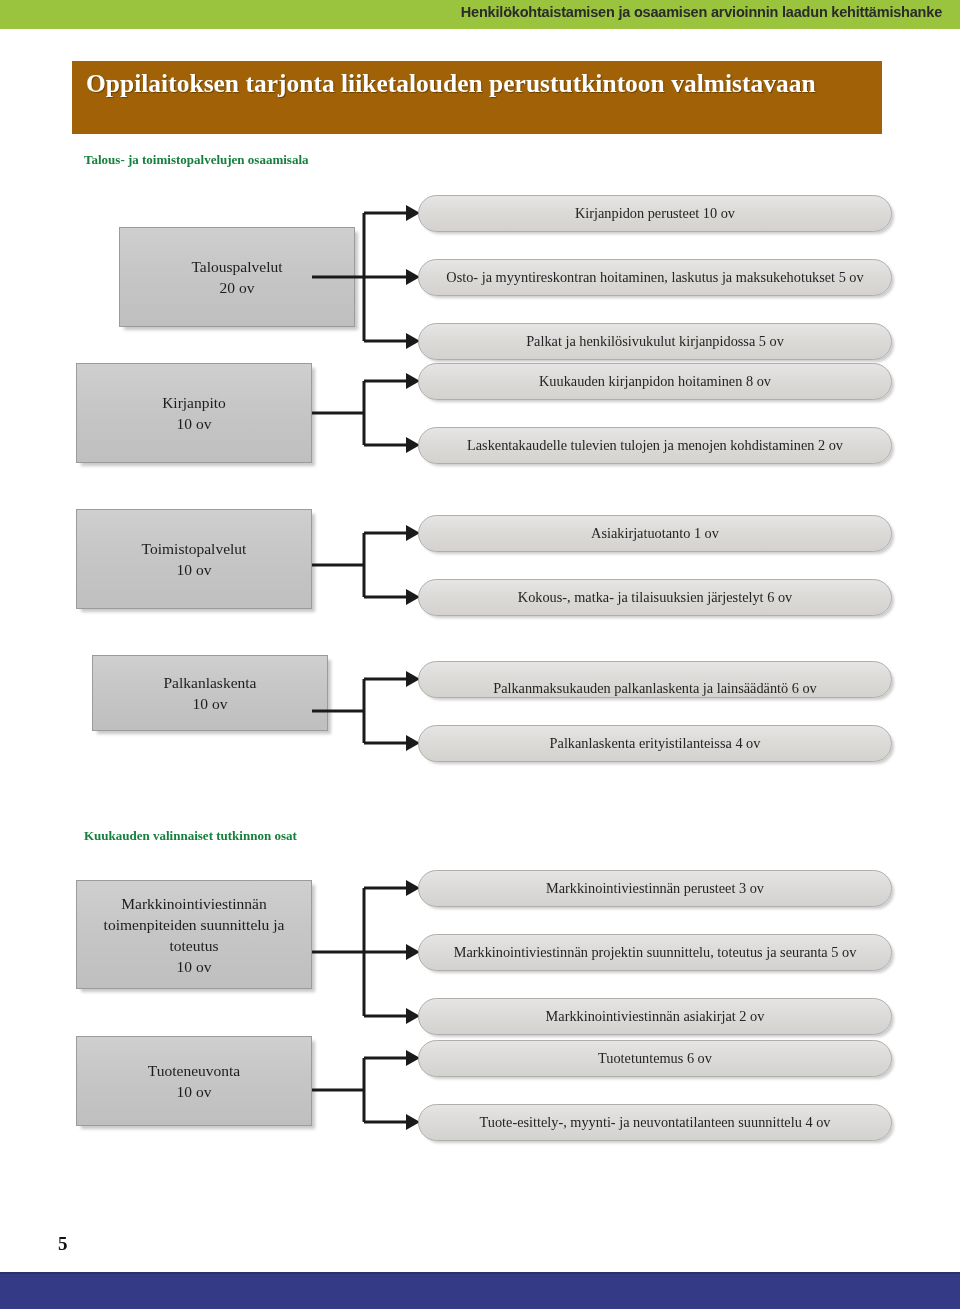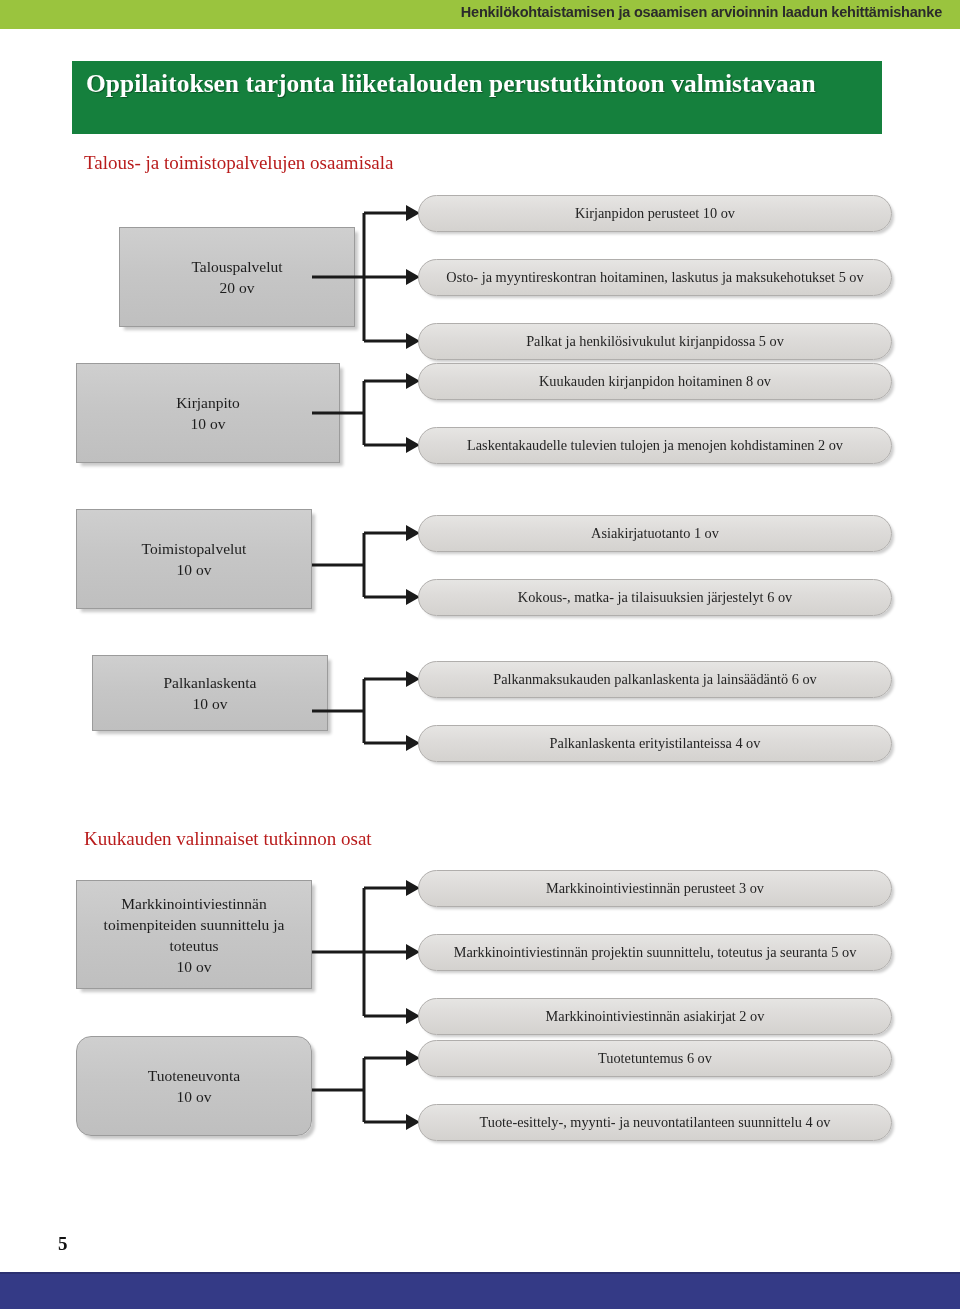--- a/index.html
+++ b/index.html
@@ -35,41 +35,41 @@
     white-space: nowrap;
   }
 
   
   .title-box {
     position: absolute;
     left: 72px;
     top: 61px;
     width: 810px;
     height: 73px;
-    background: #15803d;
+    background: #a16207;
     box-sizing: border-box;
     padding: 6px 14px 0 14px;
   }
   .title-box .line {
     color: #ffffff;
     font-family: "Liberation Serif", "DejaVu Serif", serif;
     font-weight: bold;
     font-size: 25.5px;
     line-height: 34px;
     white-space: nowrap;
     text-shadow: 1px 1px 1px rgba(0,0,0,0.35);
   }
 
   
   .sec-head {
     position: absolute;
     font-family: "Liberation Serif", "DejaVu Serif", serif;
-    font-weight: normal;
-    font-size: 19px;
-    color: #b91c1c;
+    font-weight: bold;
+    font-size: 13px;
+    color: #15803d;
     white-space: nowrap;
   }
   #osaamisala-heading { left: 84px; top: 152px; }
   #valinnaiset-heading { left: 84px; top: 828px; }
 
   
   .group { position: absolute; left: 0; }
 
   .parent-box {
     position: absolute;
@@ -171,21 +171,21 @@
   </div>
   <div class="pill" style="top:259px;">
     <span class="pill-label">Osto- ja myyntireskontran hoitaminen, laskutus ja maksukehotukset 5 ov</span>
   </div>
   <div class="pill" style="top:323px;">
     <span class="pill-label">Palkat ja henkilösivukulut kirjanpidossa 5 ov</span>
   </div>
 </div>
 
 <div class="group">
-  <div class="parent-box" style="top:363px;width:264px;height:100px;">
+  <div class="parent-box" style="top:363px;width:236px;height:100px;">
     <div class="parent-label">
       <span>Kirjanpito</span><br><span>10 ov</span>
     </div>
   </div>
   <svg class="connector" style="left:312px;top:363px;" width="110" height="105">
     <path d="M0,50 L52,50" stroke="#1a1a1a" stroke-width="3" fill="none"></path>
     <path d="M52,18 L52,82" stroke="#1a1a1a" stroke-width="3" fill="none"></path>
     <path d="M52,18 L96,18" stroke="#1a1a1a" stroke-width="3" fill="none"></path>
     <path d="M52,82 L96,82" stroke="#1a1a1a" stroke-width="3" fill="none"></path>
     <polygon points="94,10 108,18 94,26" fill="#1a1a1a"></polygon>
@@ -228,21 +228,21 @@
     </div>
   </div>
   <svg class="connector" style="left:312px;top:661px;" width="110" height="105">
     <path d="M0,50 L52,50" stroke="#1a1a1a" stroke-width="3" fill="none"></path>
     <path d="M52,18 L52,82" stroke="#1a1a1a" stroke-width="3" fill="none"></path>
     <path d="M52,18 L96,18" stroke="#1a1a1a" stroke-width="3" fill="none"></path>
     <path d="M52,82 L96,82" stroke="#1a1a1a" stroke-width="3" fill="none"></path>
     <polygon points="94,10 108,18 94,26" fill="#1a1a1a"></polygon>
     <polygon points="94,74 108,82 94,90" fill="#1a1a1a"></polygon>
   </svg>
-  <div class="pill" style="top:661px;">
+  <div class="pill" style="top:661px;align-items:flex-end;">
     <span class="pill-label">Palkanmaksukauden palkanlaskenta ja lainsäädäntö 6 ov</span>
   </div>
   <div class="pill" style="top:725px;">
     <span class="pill-label">Palkanlaskenta erityistilanteissa 4 ov</span>
   </div>
 </div>
 
 <div class="group">
   <div class="parent-box" style="top:880px;width:236px;height:109px;">
     <div class="parent-label">
@@ -264,21 +264,21 @@
   </div>
   <div class="pill" style="top:934px;">
     <span class="pill-label">Markkinointiviestinnän projektin suunnittelu, toteutus ja seuranta 5 ov</span>
   </div>
   <div class="pill" style="top:998px;">
     <span class="pill-label">Markkinointiviestinnän asiakirjat 2 ov</span>
   </div>
 </div>
 
 <div class="group">
-  <div class="parent-box" style="top:1036px;width:236px;height:100px;border-radius:15px;">
+  <div class="parent-box" style="top:1036px;width:236px;height:90px;">
     <div class="parent-label">
       <span>Tuoteneuvonta</span><br><span>10 ov</span>
     </div>
   </div>
   <svg class="connector" style="left:312px;top:1040px;" width="110" height="105">
     <path d="M0,50 L52,50" stroke="#1a1a1a" stroke-width="3" fill="none"></path>
     <path d="M52,18 L52,82" stroke="#1a1a1a" stroke-width="3" fill="none"></path>
     <path d="M52,18 L96,18" stroke="#1a1a1a" stroke-width="3" fill="none"></path>
     <path d="M52,82 L96,82" stroke="#1a1a1a" stroke-width="3" fill="none"></path>
     <polygon points="94,10 108,18 94,26" fill="#1a1a1a"></polygon>

